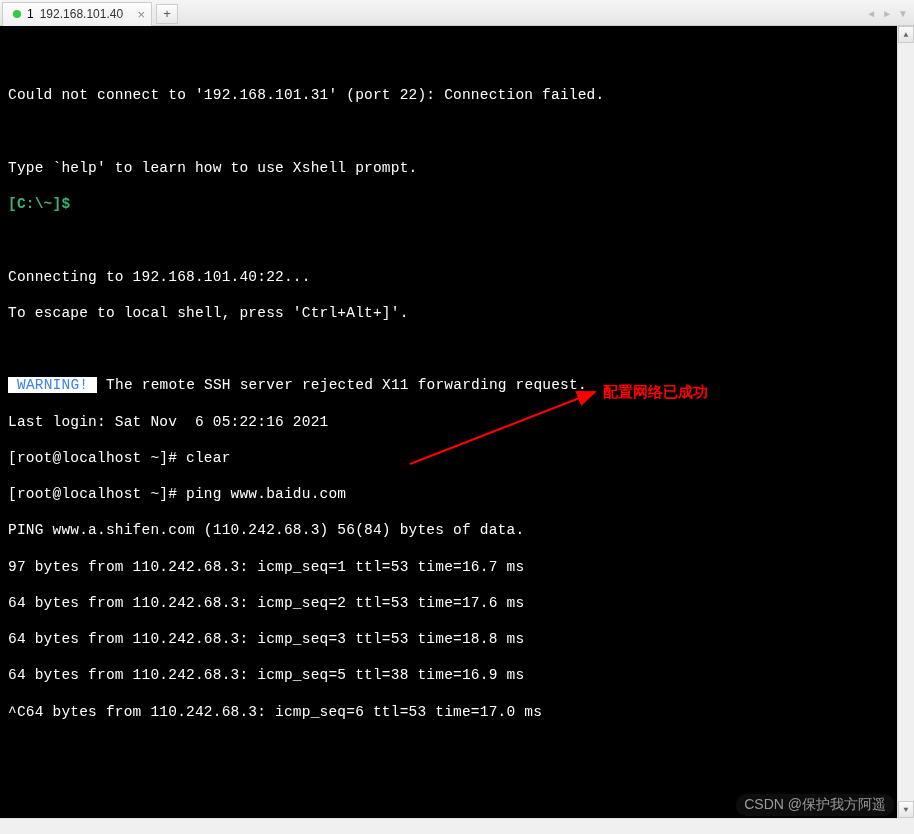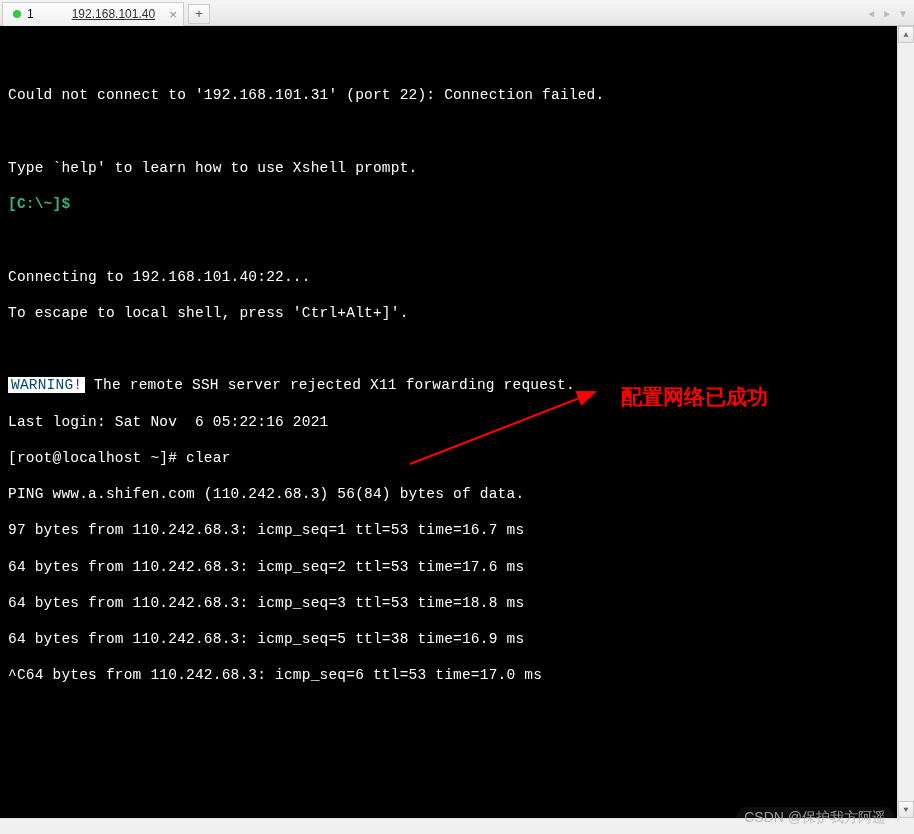--- a/index.html
+++ b/index.html
@@ -40,23 +40,21 @@
       cursor: pointer;
     }
     .tab-dot {
       width: 8px;
       height: 8px;
       background: #2ecc40;
       border-radius: 50%;
       flex-shrink: 0;
     }
     .tab-title {
-      text-decoration: underline;
       color: #333;
-      margin-left: 32px;
     }
     .tab-close {
       position: absolute;
       right: 6px;
       top: 50%;
       transform: translateY(-50%);
       font-size: 13px;
       color: #888;
       cursor: pointer;
       line-height: 1;
@@ -107,22 +105,22 @@
       position: relative;
       height: 100%;
       overflow-y: auto;
     }
     .terminal .line {
       display: block;
     }
     .prompt-green { color: #3cb371; font-weight: bold; }
     .warning-hl {
       background: #fff;
-      color: #0c4a6e;
-      padding: 0 3px;
+      color: #3b82f6;
+      padding: 0 9px;
     }
     .scrollbar {
       position: absolute;
       right: 0;
       top: 0;
       bottom: 16px;
       width: 17px;
       background: #f0f0f0;
       border-left: 1px solid #ddd;
     }
@@ -160,36 +158,36 @@
       right: 0;
       bottom: 0;
       width: 17px;
       height: 16px;
       background: #f0f0f0;
     }
     .annotation {
       position: absolute;
       color: #ff0000;
       font-family: "Microsoft YaHei", sans-serif;
-      font-size: 21px;
+      font-size: 15px;
       font-weight: bold;
       top: 357px;
-      left: 621px;
+      left: 603px;
       white-space: nowrap;
     }
     .arrow-svg {
       position: absolute;
       top: 358px;
       left: 400px;
       pointer-events: none;
     }
     .watermark {
       position: absolute;
       right: 20px;
-      bottom: 5px;
+      bottom: 18px;
       font-family: "Microsoft YaHei", sans-serif;
       font-size: 14px;
       color: rgba(180, 180, 180, 0.85);
       background: rgba(255,255,255,0.05);
       padding: 2px 8px;
       border-radius: 10px;
       white-space: nowrap;
     }
   </style>
 </head>
@@ -217,20 +215,21 @@
 <span class="line">&nbsp;</span>
 <span class="line">Type `help' to learn how to use Xshell prompt.</span>
 <span class="line"><span class="prompt-green">[C:\~]$</span></span>
 <span class="line">&nbsp;</span>
 <span class="line">Connecting to 192.168.101.40:22...</span>
 <span class="line">To escape to local shell, press 'Ctrl+Alt+]'.</span>
 <span class="line">&nbsp;</span>
 <span class="line"><span class="warning-hl">WARNING!</span><span> The remote SSH server rejected X11 forwarding request.</span></span>
 <span class="line">Last login: Sat Nov  6 05:22:16 2021</span>
 <span class="line"><span>[root@localhost ~]# </span><span>clear</span></span>
+<span class="line"><span>[root@localhost ~]# </span><span>ping www.baidu.com</span></span>
 <span class="line">PING www.a.shifen.com (110.242.68.3) 56(84) bytes of data.</span>
 <span class="line">97 bytes from 110.242.68.3: icmp_seq=1 ttl=53 time=16.7 ms</span>
 <span class="line">64 bytes from 110.242.68.3: icmp_seq=2 ttl=53 time=17.6 ms</span>
 <span class="line">64 bytes from 110.242.68.3: icmp_seq=3 ttl=53 time=18.8 ms</span>
 <span class="line">64 bytes from 110.242.68.3: icmp_seq=5 ttl=38 time=16.9 ms</span>
 <span class="line">^C64 bytes from 110.242.68.3: icmp_seq=6 ttl=53 time=17.0 ms</span>
 
 
 
 

